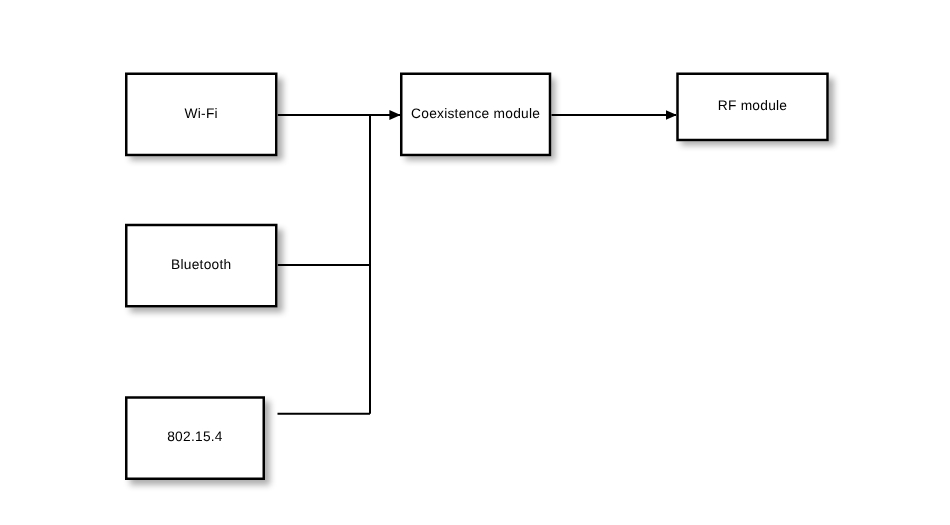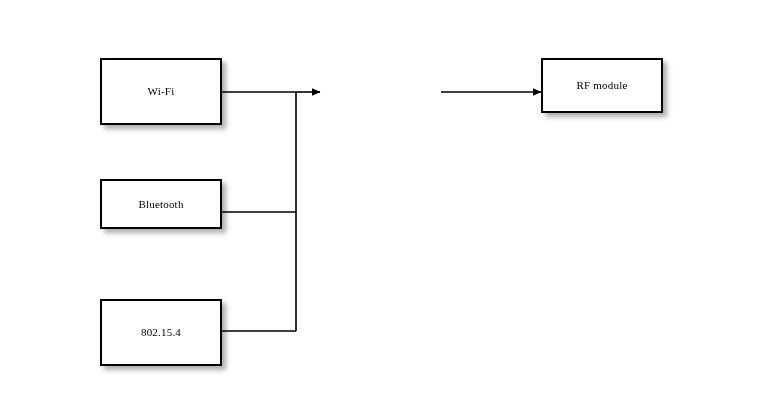--- a/index.html
+++ b/index.html
@@ -31,21 +31,21 @@
     box-sizing: border-box;
     background: #ffffff;
     border: 2px solid #000000;
     display: flex;
     align-items: center;
     justify-content: center;
     box-shadow: 4px 4px 5px rgba(0, 0, 0, 0.32);
     z-index: 2;
   }
   .node-label {
-    font-family: Liberation Serif, serif;
+    font-family: Liberation Sans, sans-serif;
     font-size: 11px;
     line-height: 13px;
     color: #000000;
     text-align: center;
     white-space: nowrap;
     letter-spacing: 0.2px;
   }
 </style>
 </head>
 <body>
@@ -69,26 +69,29 @@
 
     <line x1="296" y1="92" x2="320" y2="92" stroke="#000000" stroke-width="1.6" marker-end="url(#arrowhead)"></line>
 
     <line x1="441" y1="92" x2="541" y2="92" stroke="#000000" stroke-width="1.6" marker-end="url(#arrowhead)"></line>
   </svg>
 
   <div class="node-box" style="left:100px; top:58px; width:122px; height:67px;">
     <span class="node-label">Wi-Fi</span>
   </div>
 
-  <div class="node-box" style="left:100px; top:179px; width:122px; height:50px;">
+  <div class="node-box" style="left:100px; top:179px; width:122px; height:67px;">
     <span class="node-label">Bluetooth</span>
   </div>
 
-  <div class="node-box" style="left:100px; top:299px; width:122px; height:67px;">
+  <div class="node-box" style="left:100px; top:317px; width:112px; height:67px;">
     <span class="node-label">802.15.4</span>
   </div>
 
+  <div class="node-box" style="left:320px; top:58px; width:121px; height:67px;">
+    <span class="node-label">Coexistence module</span>
+  </div>
 
   <div class="node-box" style="left:541px; top:58px; width:122px; height:55px;">
     <span class="node-label">RF module</span>
   </div>
 
 </div>
 
 </body></html>

